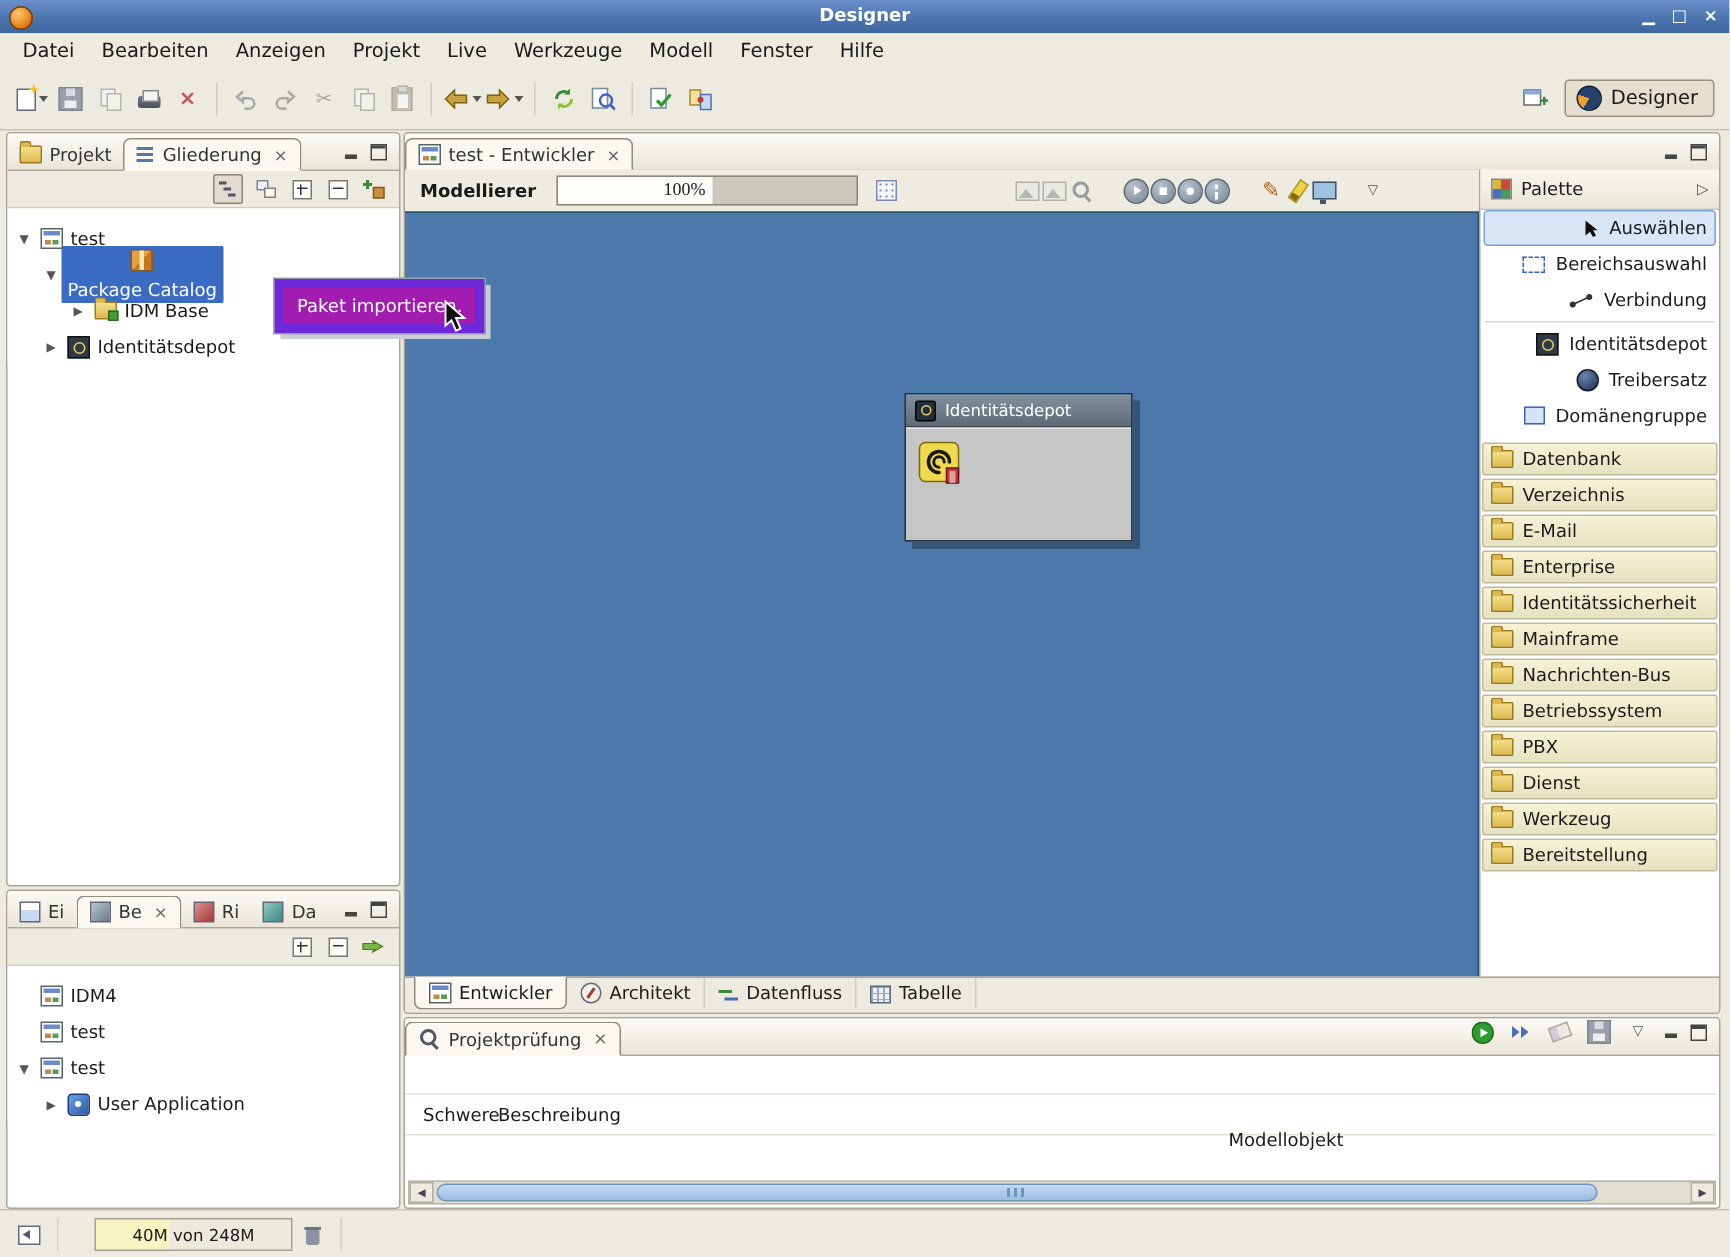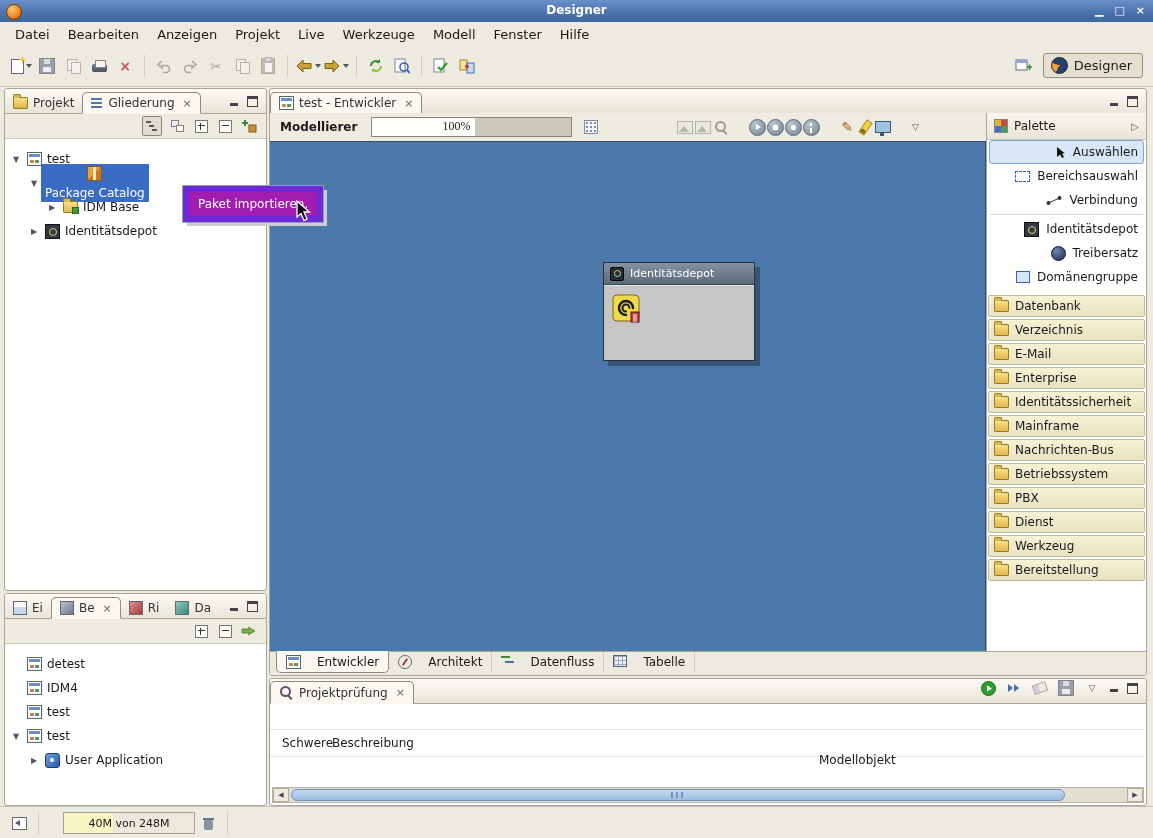--- a/index.html
+++ b/index.html
@@ -157,21 +157,21 @@
     border-right:1px solid #31506E;border-top:1px solid #31506E;}
   #node{position:absolute;left:333px;top:120px;width:150px;border:1px solid #26313C;
     box-shadow:5px 5px 0 rgba(30,40,52,.45);}
   .node-title{height:21px;background:linear-gradient(#8492A0,#5D6B79);color:#FFF;display:flex;align-items:center;
     gap:6px;padding:0 6px;font-size:11px;border-bottom:1px solid #39434D;}
   .icon-vault-mini{width:12px;height:12px;background:#222E3A;border:1px solid #000;border-radius:2px;position:relative;}
   .icon-vault-mini::before{content:"";position:absolute;left:2.5px;top:2.5px;width:5px;height:5px;border:1.5px solid #E8D060;border-radius:50%;}
   .node-body{height:74px;background:#C6C6C6;border-top:1px solid #E8E8E8;position:relative;}
   #bottom-tabs{position:absolute;left:0;top:562px;width:874px;height:23px;background:#EDEAE0;
     border-top:1px solid #A9A598;display:flex;align-items:flex-start;padding-left:6px;}
-  .btab{display:flex;align-items:flex-start;gap:16px;padding:3px 9px;border-right:1px solid #CFCBBE;}
+  .btab{display:flex;align-items:flex-end;gap:5px;padding:3px 9px;border-right:1px solid #CFCBBE;}
   .btab.active{background:#FAF8F1;border:1px solid #8F8B7E;border-top:1px solid #FAF8F1;
     border-radius:0 0 5px 5px;margin-top:-1px;}
   .icon-compass{width:12px;height:12px;border:1px solid #667;border-radius:50%;position:relative;background:#F2EFE6;}
   .icon-compass::after{content:"";position:absolute;left:5px;top:2px;width:2px;height:8px;background:#A03A3A;transform:rotate(35deg);}
   .icon-flow{width:13px;height:10px;position:relative;}
   .icon-flow::before{content:"";position:absolute;left:0;top:1px;width:9px;height:2px;background:#3A8A3A;
     box-shadow:4px 5px 0 #4A6FB0;}
   .icon-table{width:12px;height:10px;border:1px solid #567;background-color:#EEF2F8;
     background-image:repeating-linear-gradient(90deg,#9AB 0 1px,transparent 1px 4px),
                      repeating-linear-gradient(180deg,#9AB 0 1px,transparent 1px 4px);}
@@ -448,27 +448,20 @@
       <svg width="16" height="12">
         <path d="M1 4h8L7 2l7 4-7 4 2-2H1z" fill="#7AB648" stroke="#4A7A1A" stroke-width="0.8"></path>
       </svg>
     </span>
   </div>
   <div class="tree">
     <div class="trow" style="padding-left:4px">
       <span class="expander"></span>
       <span class="selwrap">
           <span class="icon-model"></span>
-      <span>detest</span>
-        </span>
-    </div>
-    <div class="trow" style="padding-left:4px">
-      <span class="expander"></span>
-      <span class="selwrap">
-          <span class="icon-model"></span>
       <span>IDM4</span>
         </span>
     </div>
     <div class="trow" style="padding-left:4px">
       <span class="expander"></span>
       <span class="selwrap">
           <span class="icon-model"></span>
       <span>test</span>
         </span>
     </div>

